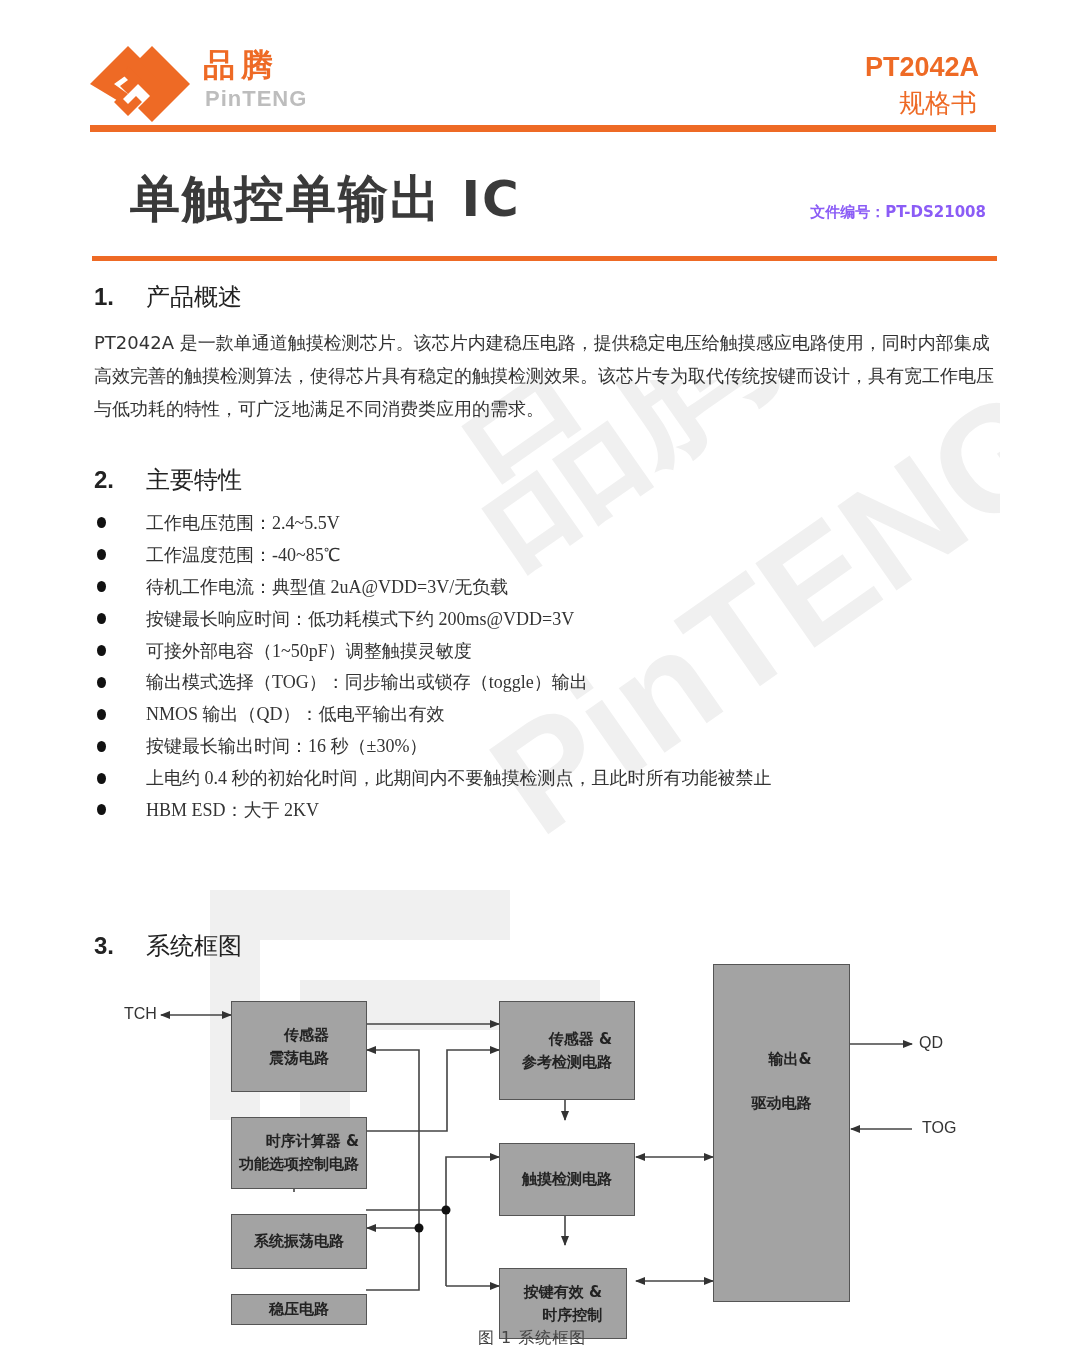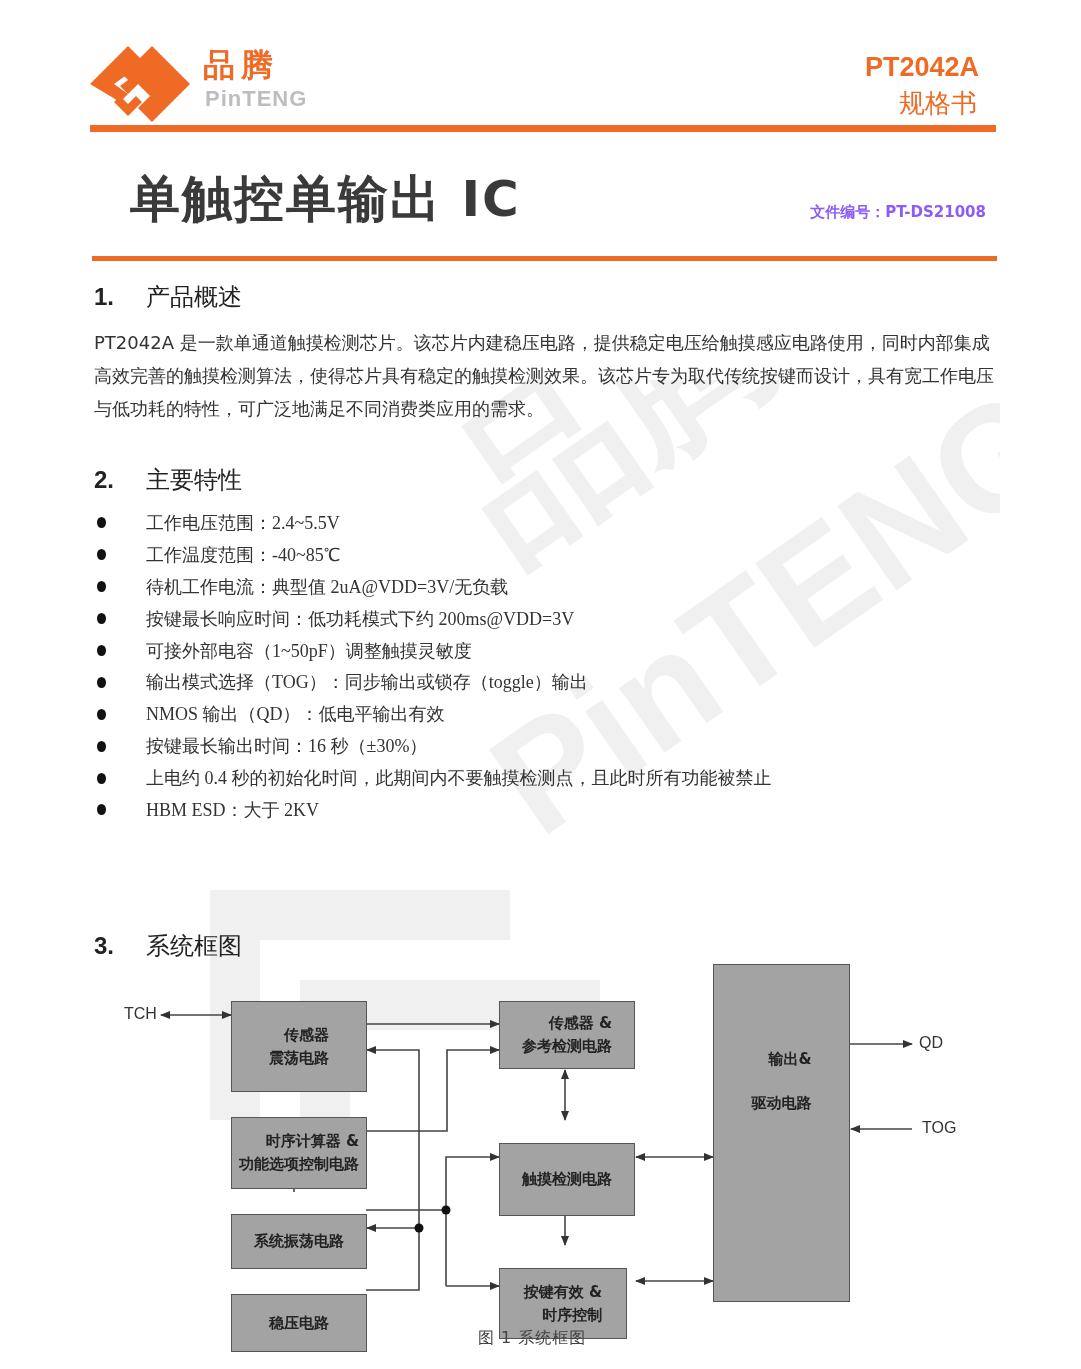--- a/index.html
+++ b/index.html
@@ -167,24 +167,24 @@
 </div>
 <div class="box" style="left:231px;top:1095px;width:136px;height:72px">
   <div>
       <div>时序计算器 &amp;</div>
       <div>功能选项控制电路</div>
     </div>
 </div>
 <div class="box" style="left:231px;top:1192px;width:136px;height:55px">
   <div>系统振荡电路</div>
 </div>
-<div class="box" style="left:231px;top:1272px;width:136px;height:58px">
+<div class="box" style="left:231px;top:1272px;width:136px;height:31px">
   <div>稳压电路</div>
 </div>
-<div class="box" style="left:499px;top:979px;width:136px;height:68px">
+<div class="box" style="left:499px;top:979px;width:136px;height:99px">
   <div>
       <div>传感器 &amp;</div>
       <div>参考检测电路</div>
     </div>
 </div>
 <div class="box" style="left:499px;top:1121px;width:136px;height:73px">
   <div>触摸检测电路</div>
 </div>
 <div class="box" style="left:499px;top:1246px;width:128px;height:71px">
   <div>

